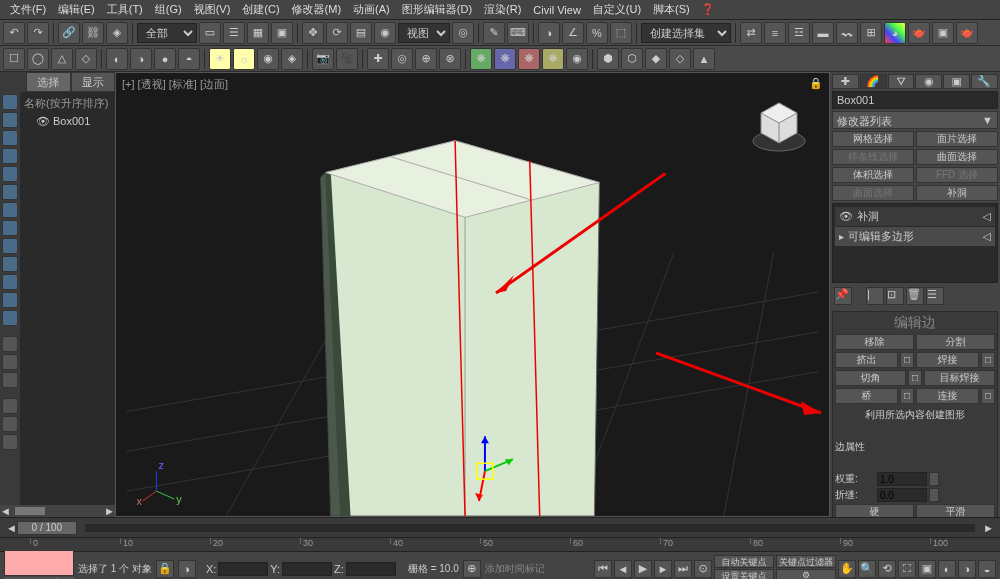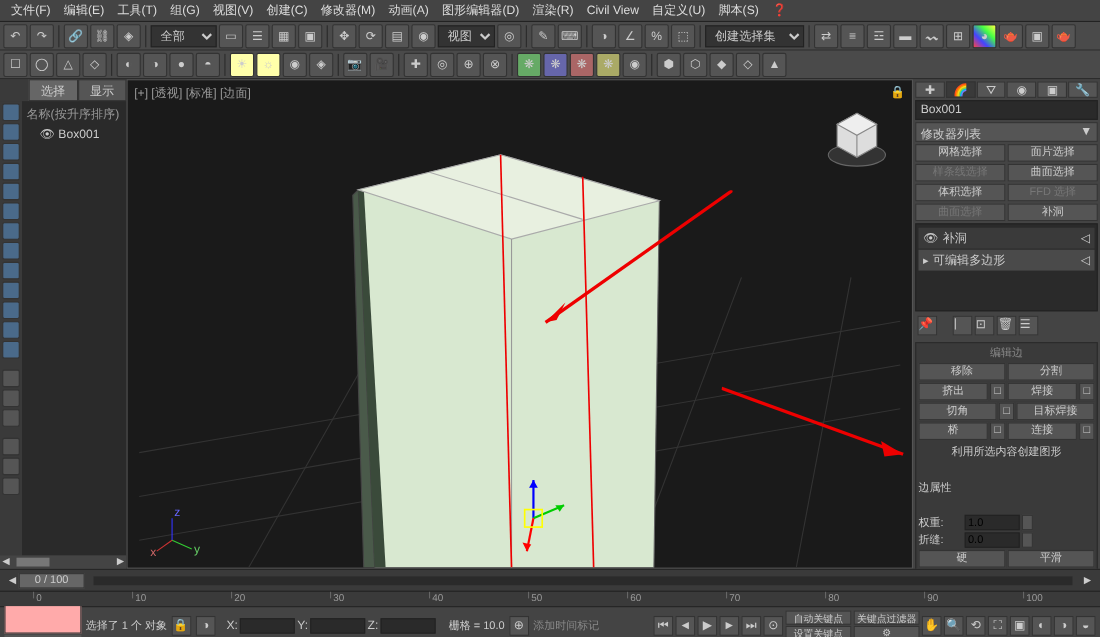--- a/index.html
+++ b/index.html
@@ -323,21 +323,21 @@
     <div class="rp-sotools">
       <div class="sot">📌</div>
       <div style="width:10px"></div>
       <div class="sot">|</div>
       <div class="sot">⊡</div>
       <div class="sot">🗑</div>
       <div class="sot">☰</div>
     </div>
 
     <div class="rp-section">
-      <div style="text-align:center;font-size:10px;color:#888;margin-bottom:2px">编辑边</div>
+      <div style="text-align:center;font-size:14px;color:#888;margin-bottom:2px">编辑边</div>
       <div class="rp-row">
           <div class="b2">移除</div>
           <div class="b2">分割</div>
         </div>
       <div class="rp-row">
           <div class="b2">挤出</div>
           <div class="b2 sm">□</div>
           <div class="b2">焊接</div>
           <div class="b2 sm">□</div>
         </div>

